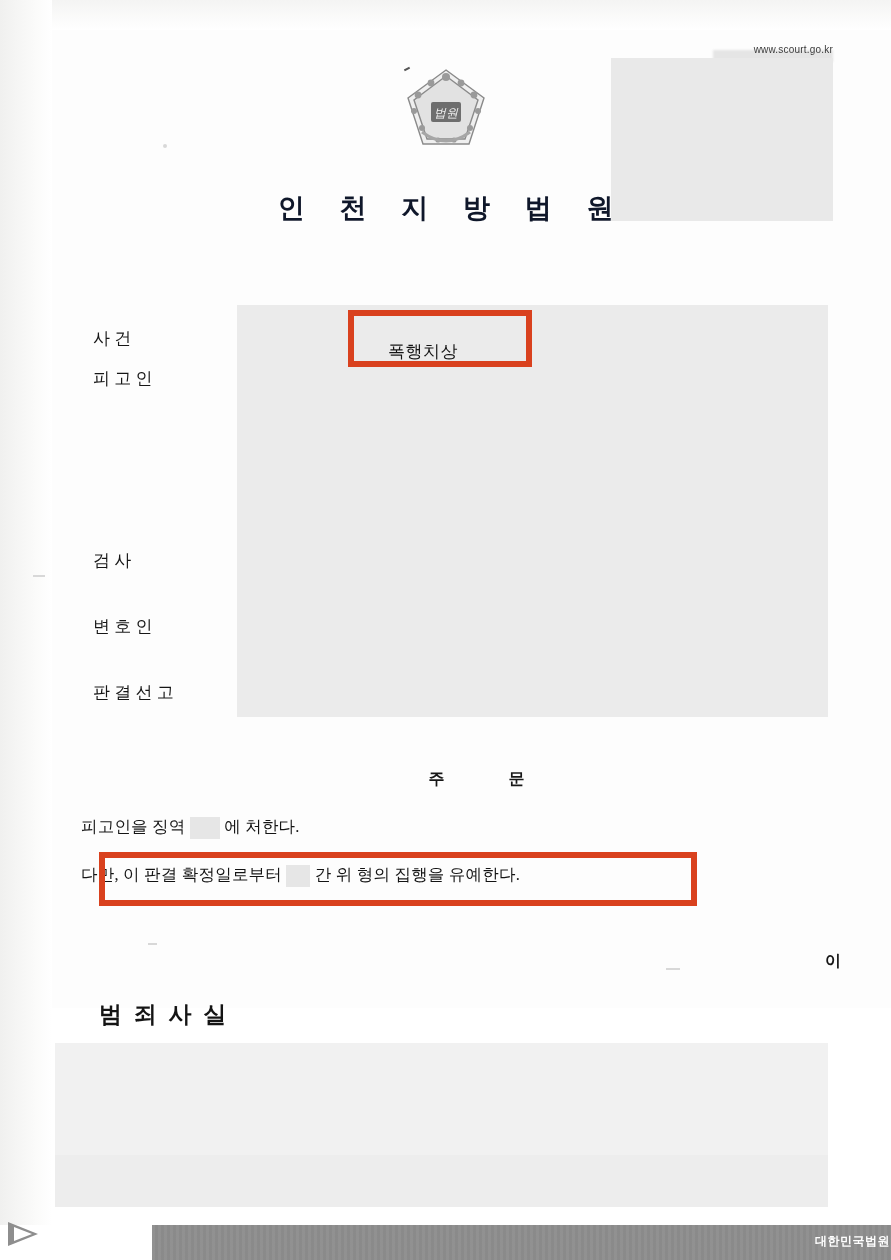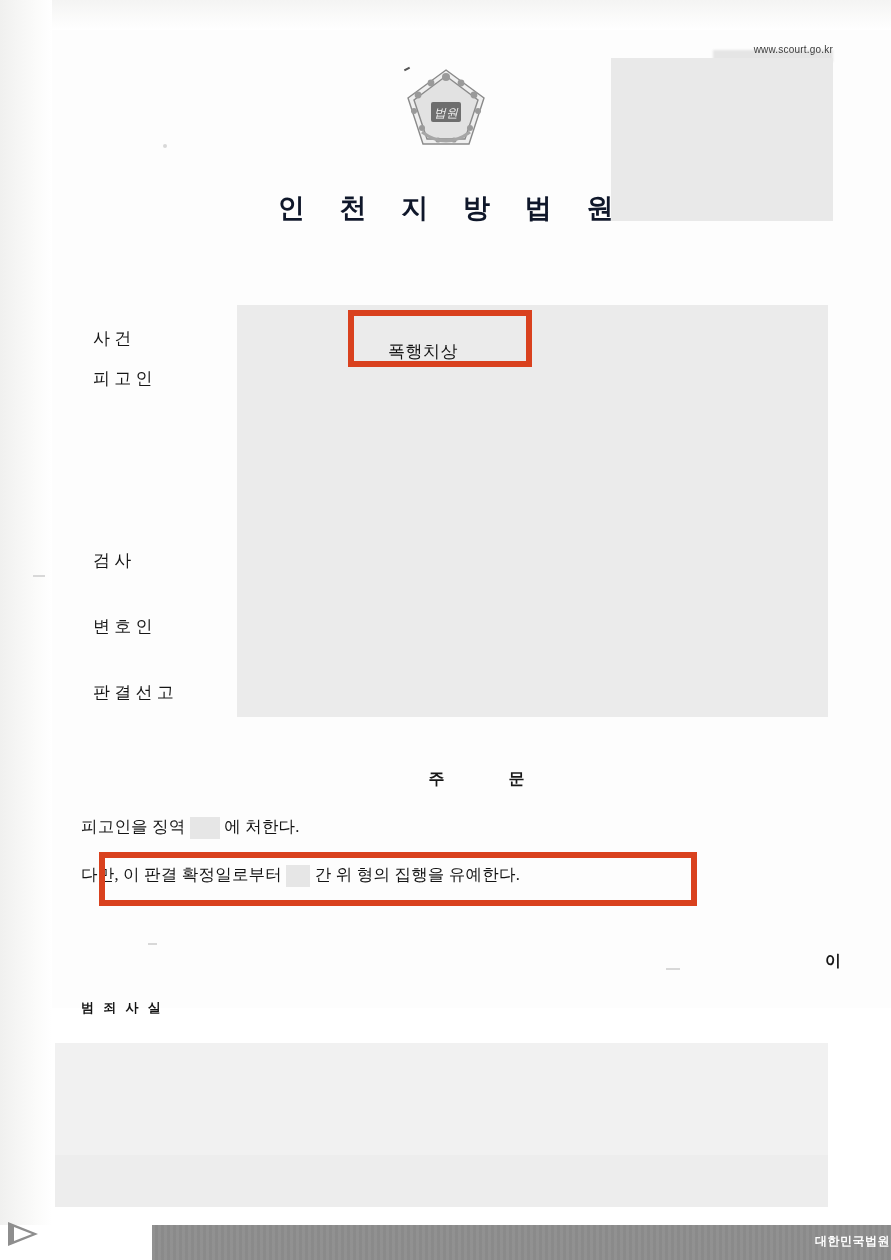--- a/index.html
+++ b/index.html
@@ -207,23 +207,23 @@
     display: inline-block;
     background: #e6e6e6;
     vertical-align: middle;
   }
   .redact-term   { width: 30px; height: 22px; }
   .redact-period { width: 24px; height: 22px; }
 
   
   .crime-heading {
     position: absolute;
-    left: 81px;
+    left: 99px;
     top: 999px;
-    font-size: 13px;
+    font-size: 23px;
     font-weight: bold;
     letter-spacing: 3px;
     color: #141414;
   }
   .redact-crime {
     position: absolute;
     left: 55px;
     top: 1043px;
     width: 773px;
     height: 164px;

